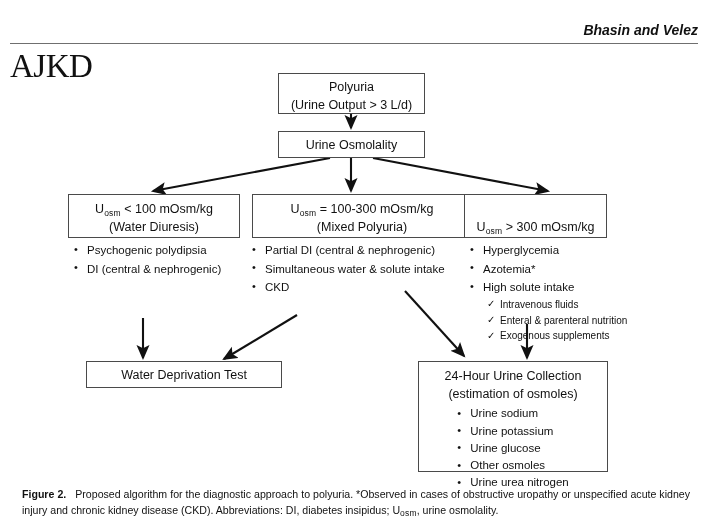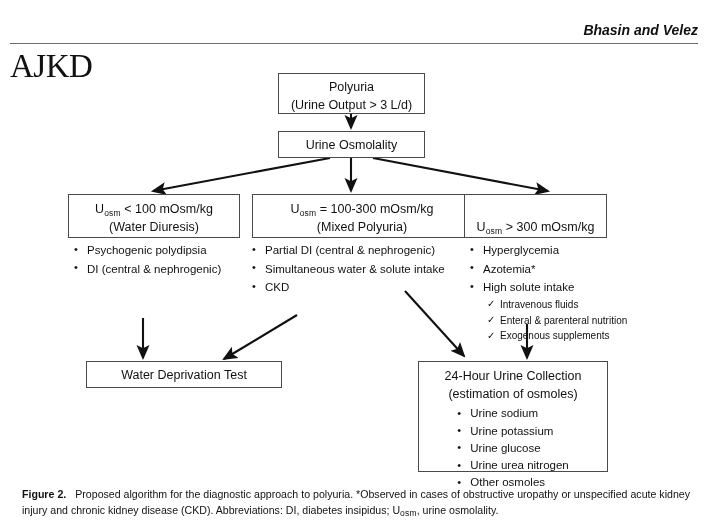--- a/index.html
+++ b/index.html
@@ -225,22 +225,22 @@
     <span class="node-line">Water Deprivation Test</span>
   </div>
 
   <div class="node" style="left:418px; top:313px; width:190px; height:111px; padding-top:5px;">
     <span class="node-line">24-Hour Urine Collection</span>
     <span class="node-line">(estimation of osmoles)</span>
     <div class="inner-bullets">
       <div class="bullet">Urine sodium</div>
       <div class="bullet">Urine potassium</div>
       <div class="bullet">Urine glucose</div>
+      <div class="bullet">Other osmoles</div>
       <div class="bullet">Urine urea nitrogen</div>
-      <div class="bullet">Other osmoles</div>
     </div>
   </div>
 
 </div>
 
 <div id="figure-caption">
   <span id="caption-label">Figure 2.</span>
   <span>&nbsp;&nbsp;Proposed algorithm for the diagnostic approach to polyuria. *Observed in cases of obstructive uropathy or unspecified acute kidney injury and chronic kidney disease (CKD). Abbreviations: DI, diabetes insipidus; U<span class="sub">osm</span>, urine osmolality.</span>
 </div>
 

